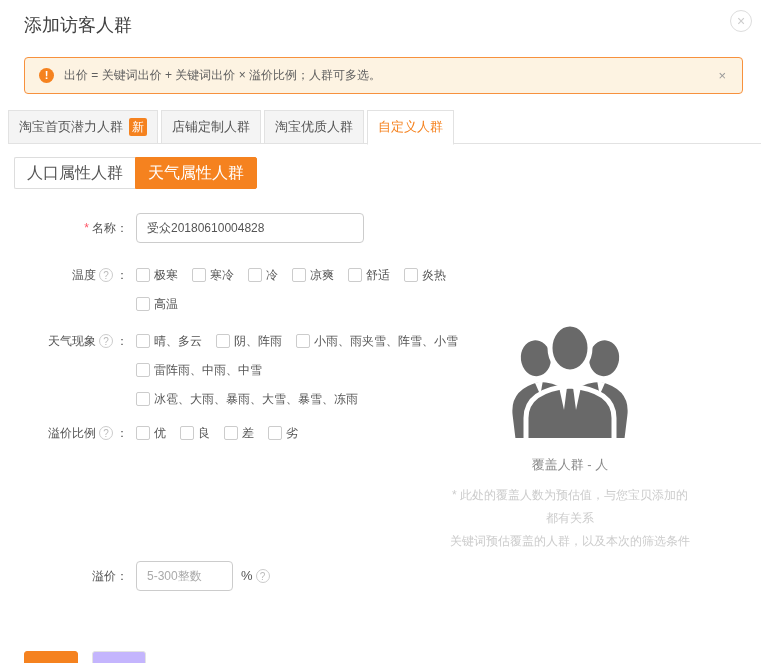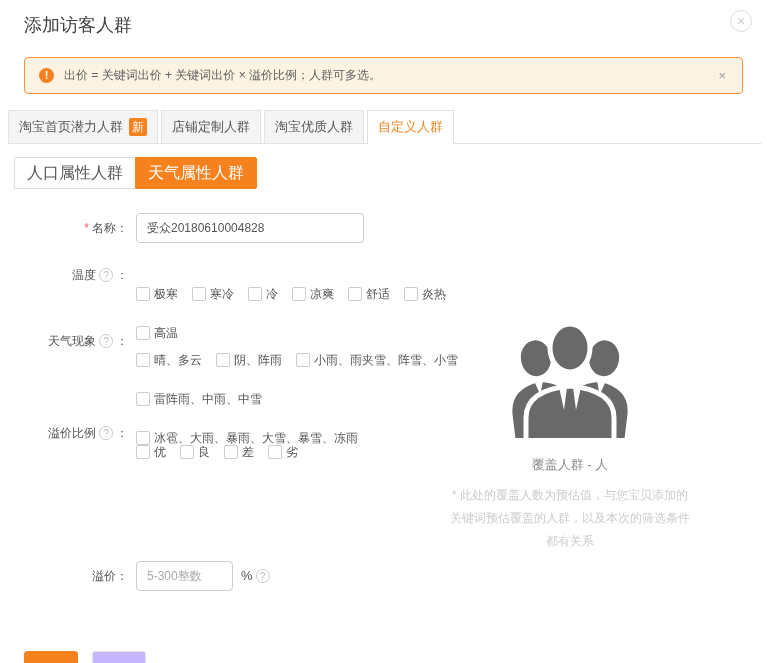--- a/index.html
+++ b/index.html
@@ -82,21 +82,21 @@
     font-size:12px; color:#555; outline:none; background:#fff;
     font-family:"Liberation Sans","DejaVu Sans",sans-serif;
   }
   .text-input::placeholder { color:#aaa; }
   .name-input { width:228px; }
   .premium-input { width:97px; }
   .unit { font-size:13px; color:#555; margin-left:8px; line-height:30px; }
   .row-premium .help { margin-top:8px; }
 
   
-  .cb-line { display:flex; white-space:nowrap; margin-bottom:9px; height:20px; align-items:center;margin-top:19px; }
+  .cb-line { display:flex; white-space:nowrap; margin-bottom:9px; height:20px; align-items:center; }
   .cb-line:last-child { margin-bottom:0; }
   .cb-item { display:inline-flex; align-items:center; margin-right:14px; cursor:pointer; }
   .cb-box {
     width:14px; height:14px; border:1px solid #ccc; border-radius:2px;
     background:#fff; margin-right:4px; flex:none;
   }
   .cb-text { font-size:12px; color:#555; }
   .row-checks .flabel { height:20px; }
 
   
@@ -297,22 +297,22 @@
         </g>
         <ellipse cx="70" cy="36" rx="20" ry="24" stroke="#fff" stroke-width="5"></ellipse>
         <path d="M26,132 L26,106 Q26,78 70,74 Q114,78 114,106 L114,132 Z" stroke="#fff" stroke-width="5"></path>
         <polygon points="59,75 67,75 64,98" fill="#fff"></polygon>
         <polygon points="81,75 73,75 76,98" fill="#fff"></polygon>
       </g>
     </svg>
     <div class="coverage-caption">覆盖人群 - 人</div>
     <div class="coverage-note">
         <div>* 此处的覆盖人数为预估值，与您宝贝添加的</div>
+        <div>都有关系</div>
         <div>关键词预估覆盖的人群，以及本次的筛选条件</div>
-        <div>都有关系</div>
       </div>
   </div>
 
   <div class="footer">
     <button class="btn btn-ok">确定</button>
     <button class="btn btn-cancel">取消</button>
   </div>
 
 </div>
 

